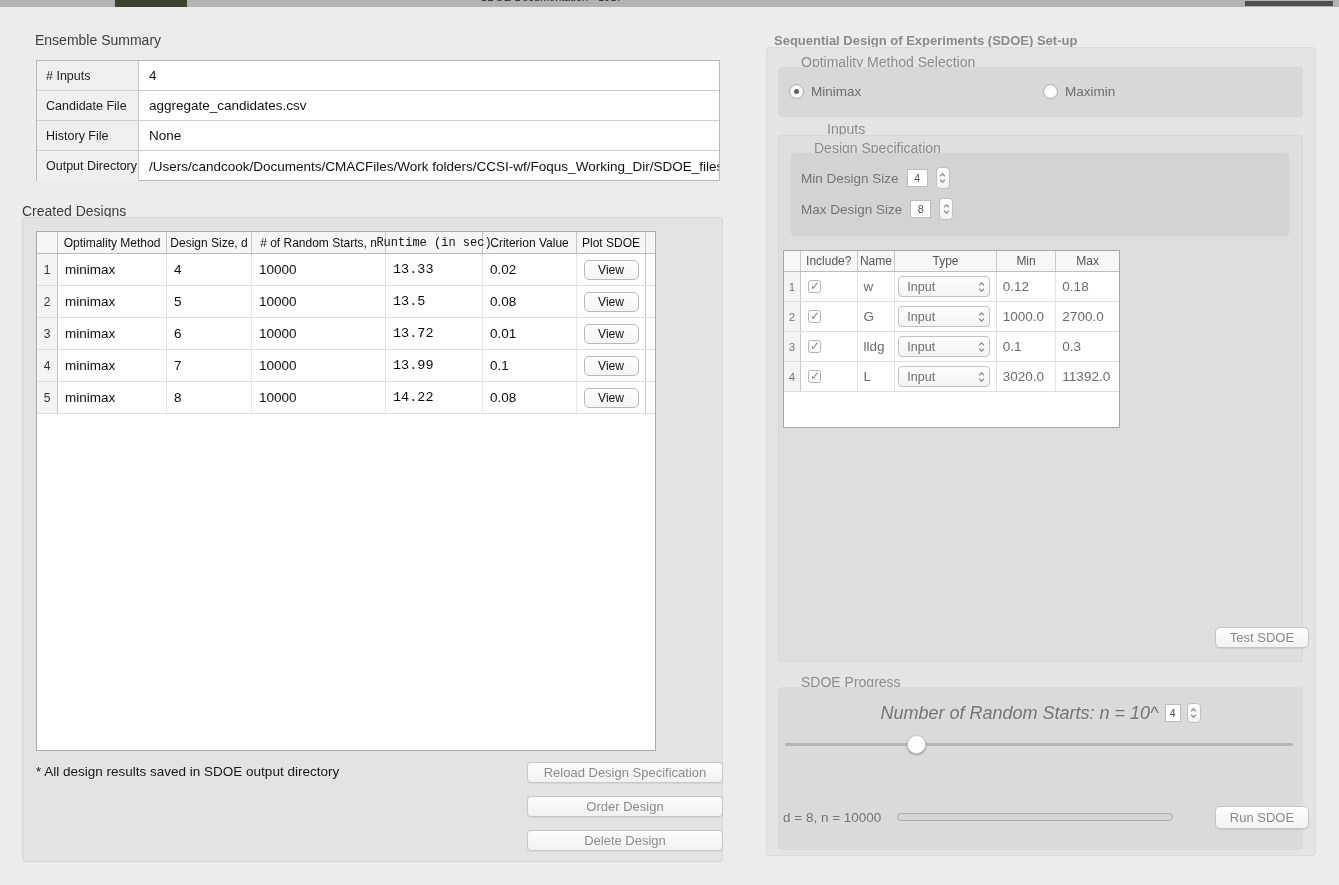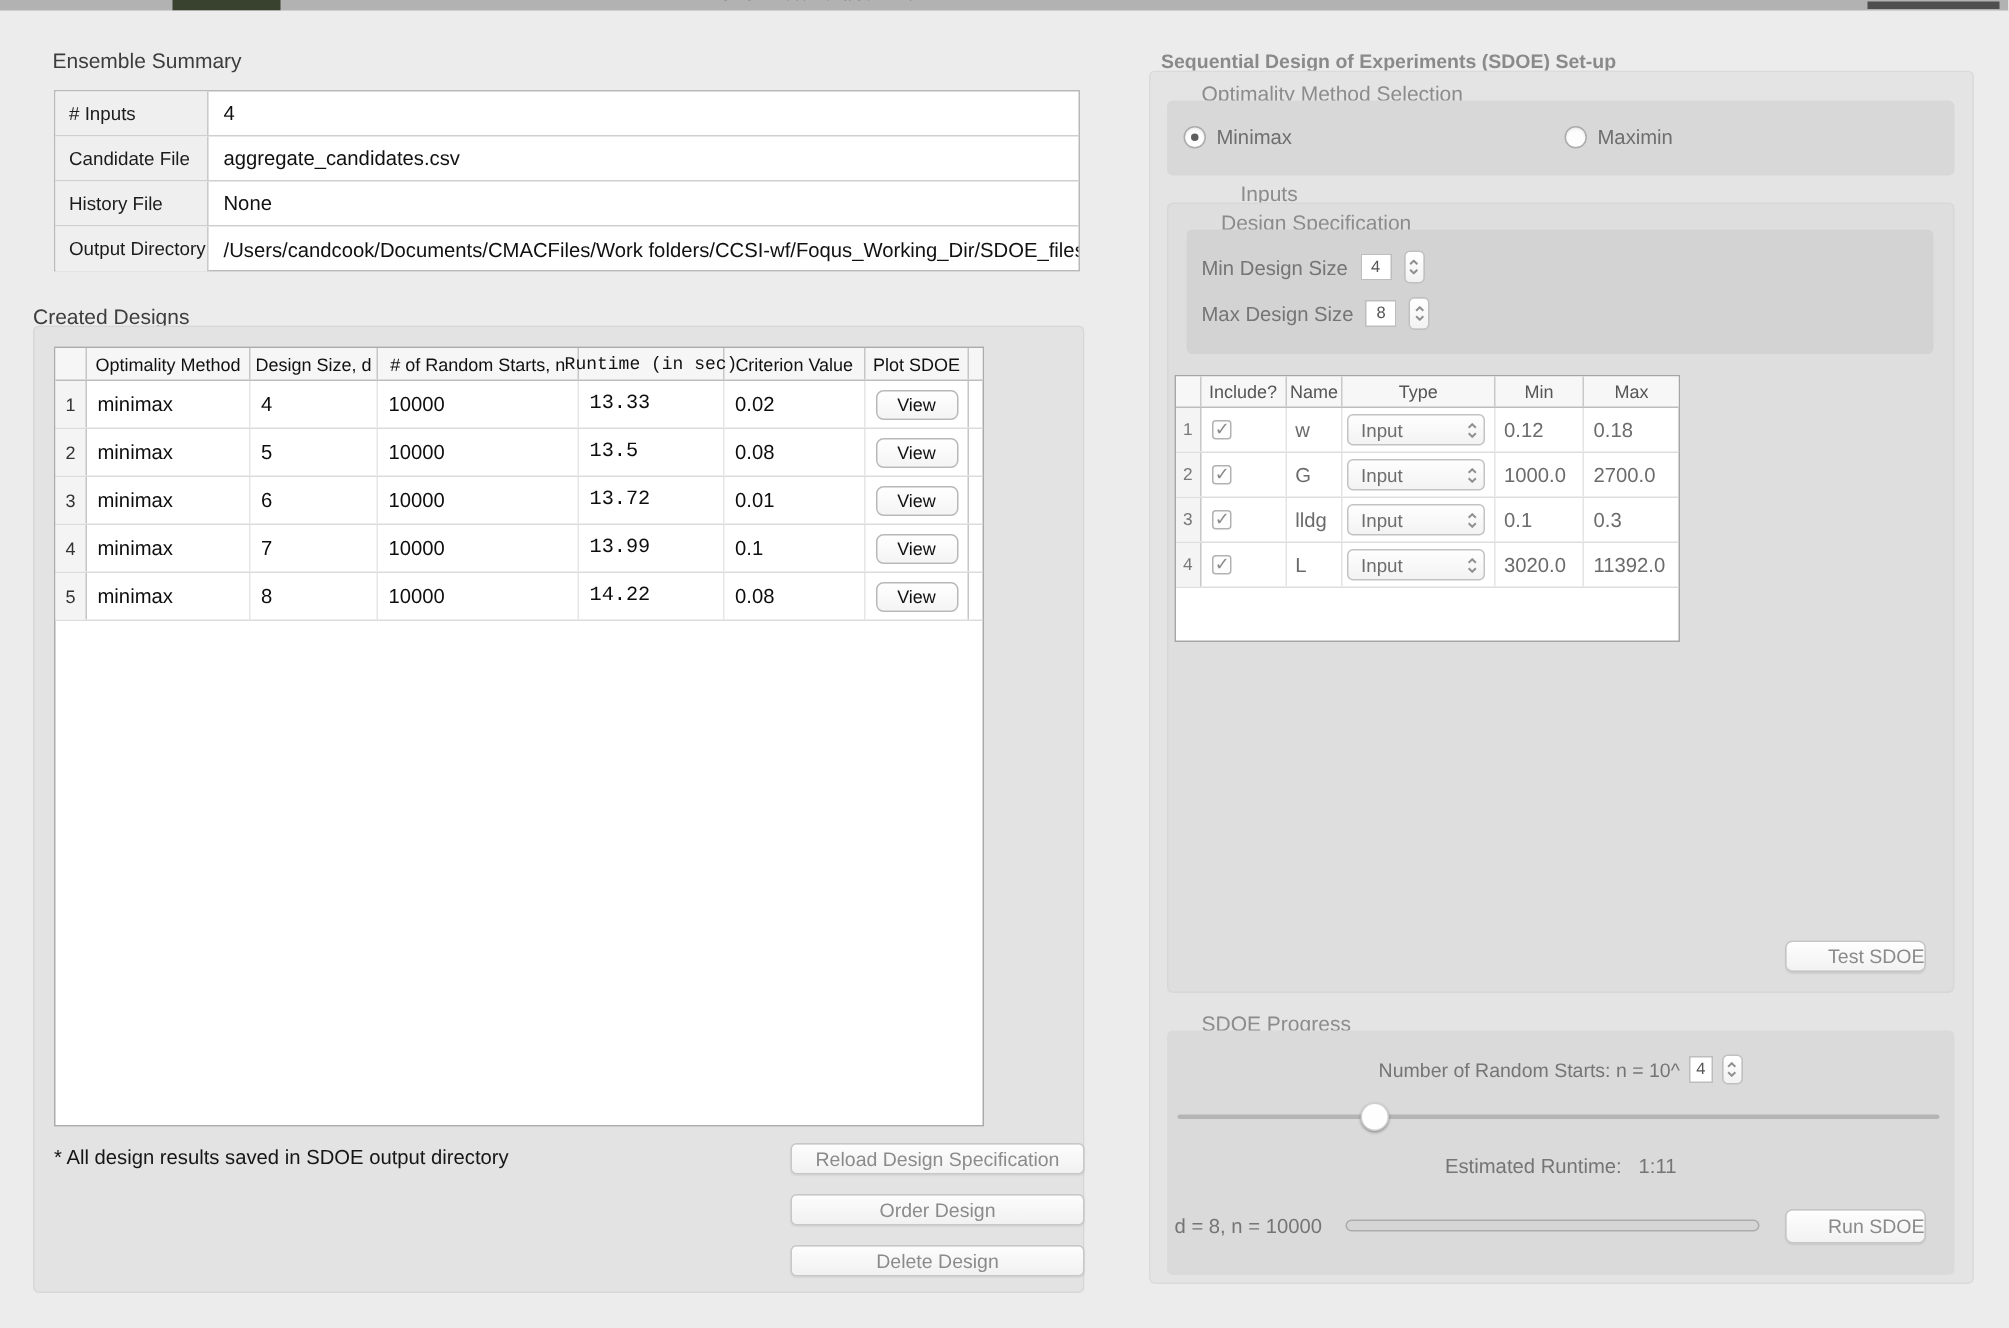--- a/index.html
+++ b/index.html
@@ -92,26 +92,26 @@
   .ic-num{width:17px;} .ic-include{width:57px;} .ic-name{width:38px;} .ic-type{width:102px;} .ic-min{width:60px;} .ic-max{width:63px; border-right:none;}
   .checkbox { width:13px; height:13px; background:#fdfdfd; border:1px solid #b2b2b2; border-radius:2.5px;
     position:relative; margin-left:1px; }
   .checkbox.on::after { content:'\2713'; position:absolute; left:1px; top:-2px; font-size:12px; color:#8a8a8a; }
   .popup { width:92px; height:21px; background:linear-gradient(#fefefe,#f3f3f3); border:1px solid #c2c2c2; border-radius:4px;
     display:flex; align-items:center; justify-content:space-between; padding:0 4px 0 8px; margin-left:3px; }
   .popup-text { font-size:12.5px; color:#6e6e6e; }
   .popup-chevs { display:flex; flex-direction:column; gap:2px; }
 
   .push-btn { position:absolute; background:linear-gradient(#fefefe,#f2f2f2); border:1px solid #c5c5c5; border-radius:5px;
-    box-shadow:0 1px 1px rgba(0,0,0,.08); font-size:13px; color:#8a8a8a; font-family:inherit; text-align:right; }
+    box-shadow:0 1px 1px rgba(0,0,0,.08); font-size:13px; color:#8a8a8a; font-family:inherit; text-align:center;margin-left:25px; }
 
   
   .rand-row { position:absolute; left:778px; top:702px; width:525px; height:22px;
     display:flex; align-items:center; justify-content:center; gap:6px; }
-  .rand-label { font-size:13px; color:#757575; }
+  .rand-label { font-size:18px; color:#757575;font-style:italic; }
   .slider-track { position:absolute; left:785px; top:743px; width:508px; height:3px; background:#b5b5b5; border-radius:2px; }
   .slider-handle { position:absolute; left:907px; top:735px; width:19px; height:19px; border-radius:50%;
     background:#fefefe; border:1px solid #cfcfcf; box-shadow:0 1px 2px rgba(0,0,0,.35); }
   .runtime-row { position:absolute; left:778px; top:770px; width:525px; text-align:center; font-size:13.5px; color:#757575; }
   .runline-label { position:absolute; left:783px; top:810px; font-size:13.5px; color:#757575; }
   .pbar { position:absolute; left:897px; top:813px; width:276px; height:8px; background:#d5d5d5;
     border:1px solid #ararar; border:1px solid #acacac; border-radius:4px; }
 </style>
 </head>
 <body>
@@ -384,22 +384,18 @@
         </svg>
       <svg class="chev" viewBox="0 0 8 5">
           <polyline points="1,1 4,4 7,1"></polyline>
         </svg>
     </span>
   </div>
 
   <div class="slider-track"></div>
   <div class="slider-handle"></div>
 
-  <div class="runtime-row">
-    <span>Estimated Runtime:</span>&nbsp;&nbsp;
-    <span>1:11</span>
-  </div>
 
   <div class="runline-label">d = 8, n = 10000</div>
   <div class="pbar"></div>
   <button class="push-btn" style="left:1190px; top:806px; width:94px; height:23px;">Run SDOE</button>
 
 </div>
 
 </body></html>

